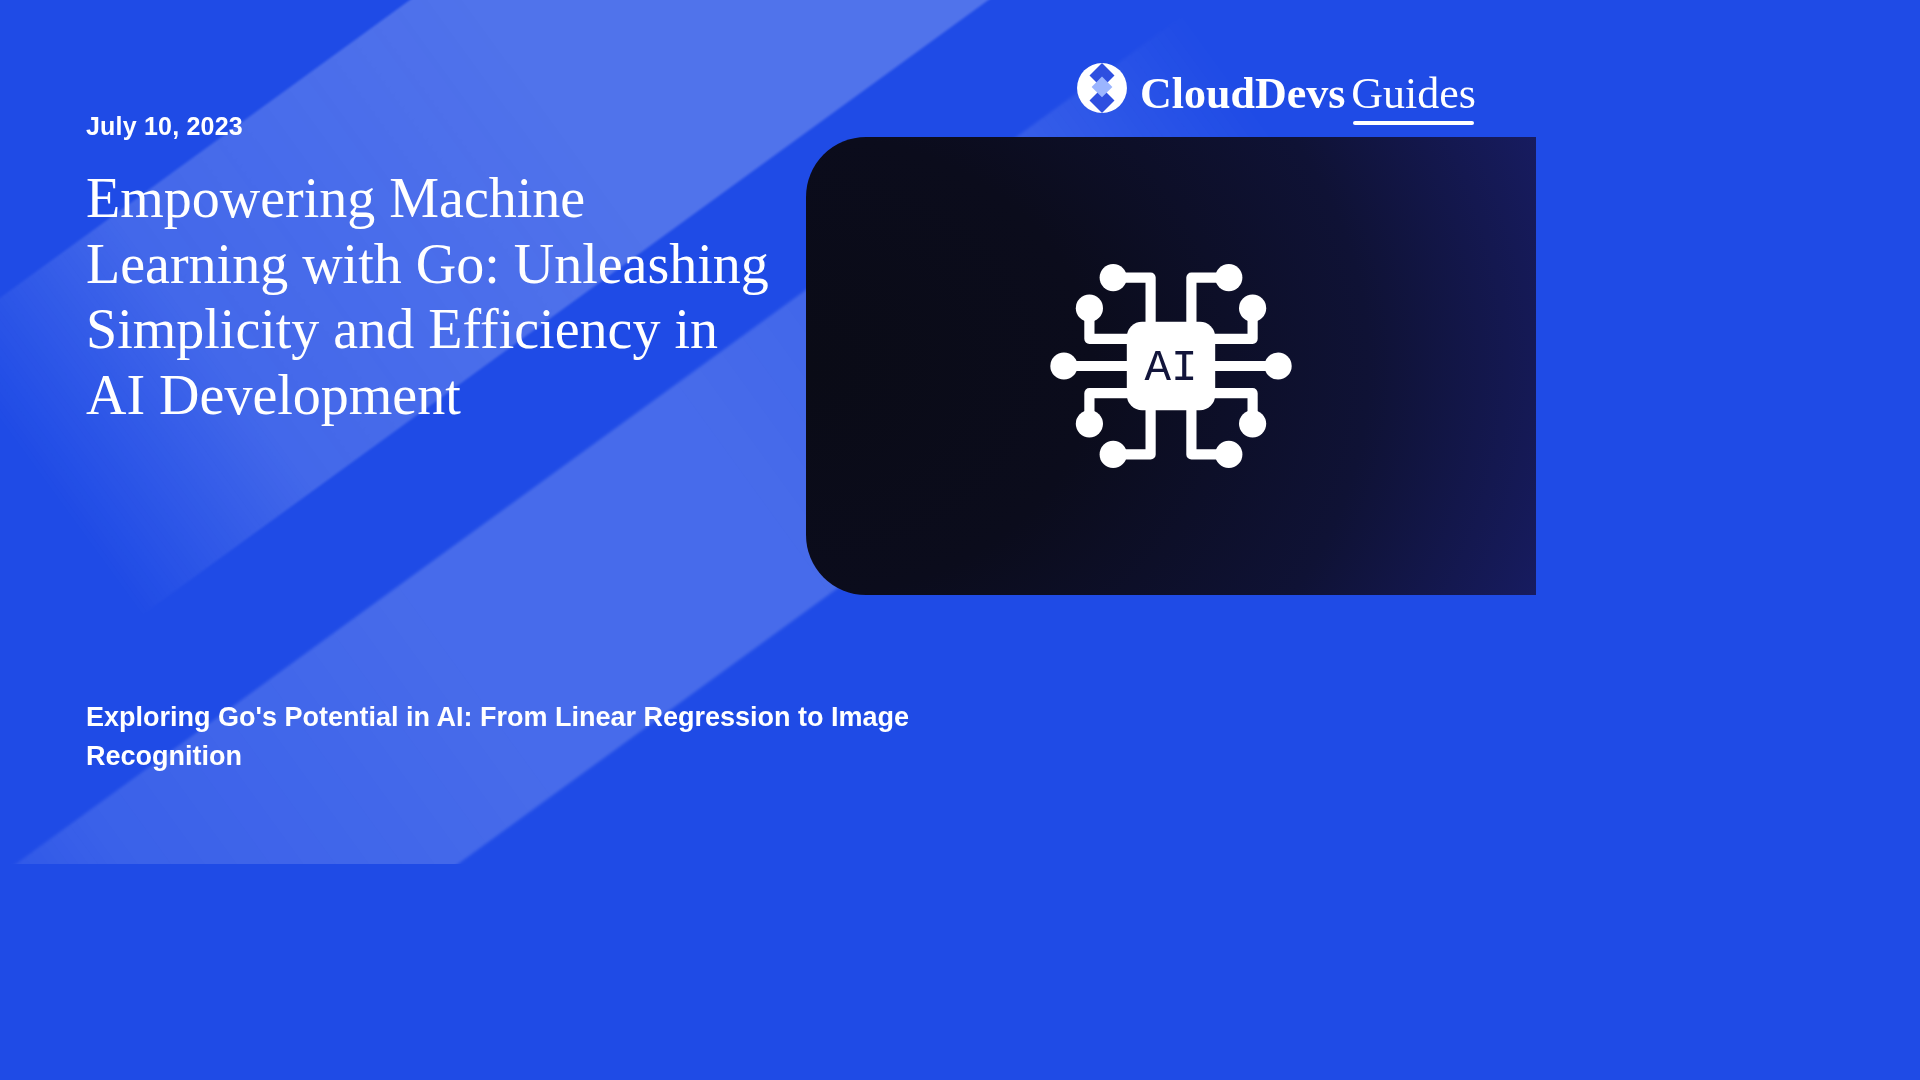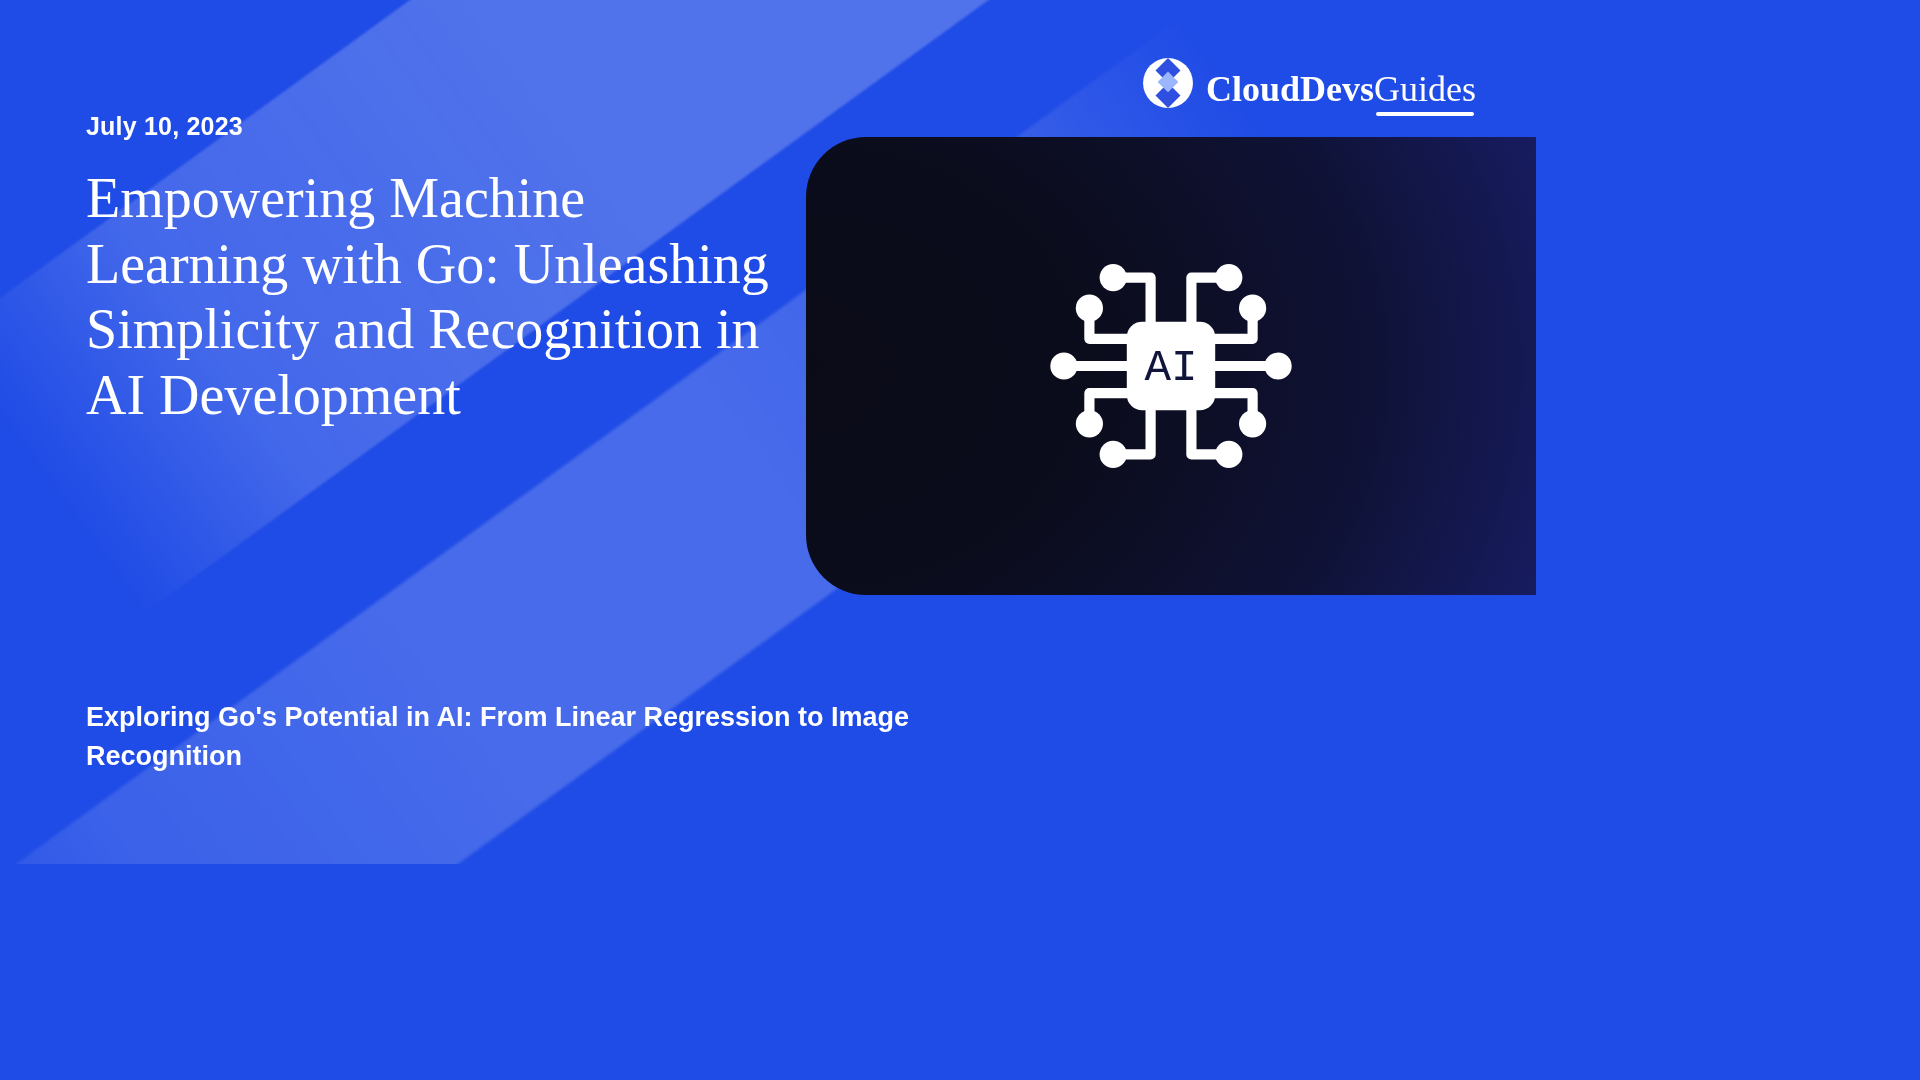--- a/index.html
+++ b/index.html
@@ -61,23 +61,24 @@
     position: absolute;
     right: 60px;
     top: 56px;
     display: flex;
     align-items: center;
     gap: 12px;
   }
   .brand-icon { width: 52px; height: 52px; flex: 0 0 52px; }
   .brand-text {
     font-family: Georgia, 'Times New Roman', serif;
-    font-size: 36px;
+    font-size: 44px;
     display: flex;
     align-items: baseline;
+    gap: 6px;
   }
   .brand-text .strong { font-weight: 700; }
   .brand-text .light  { font-weight: 400; }
   .guides-wrap { position: relative; margin-top: 12px; }
   .guides-underline {
     position: absolute;
     left: 2px; right: 2px; bottom: -6px;
     height: 4px;
     background: #fff;
     border-radius: 3px;
@@ -141,21 +142,21 @@
   </svg>
   <div class="brand-text">
     <span class="strong">CloudDevs</span>
     <span class="guides-wrap">
       <span class="light">Guides</span>
       <span class="guides-underline"></span>
     </span>
   </div>
 </div>
 
-<h1 class="title">Empowering Machine Learning with Go: Unleashing Simplicity and Recognition in AI Development</h1>
+<h1 class="title">Empowering Machine Learning with Go: Unleashing Simplicity and Efficiency in AI Development</h1>
 
 <div class="subtitle">Exploring Go's Potential in AI: From Linear Regression to Image Recognition</div>
 
 <div class="card">
   <svg viewBox="0 0 400 400" width="340" height="340">
     <g fill="#ffffff" stroke="#ffffff" stroke-width="12" stroke-linecap="round" stroke-linejoin="round">
 
       <rect x="148" y="148" width="104" height="104" rx="18" ry="18" fill="#ffffff" stroke="none"></rect>
 
       <path d="M176 148 V96 H132" fill="none"></path>

